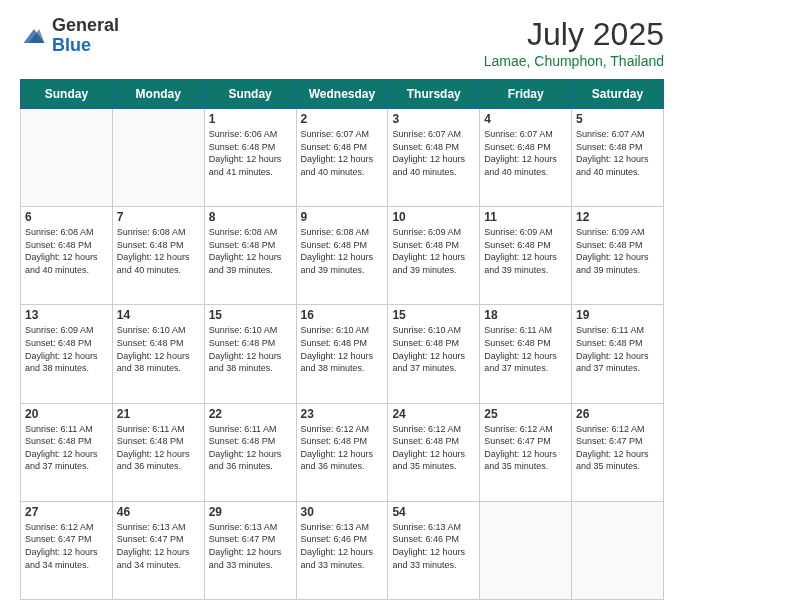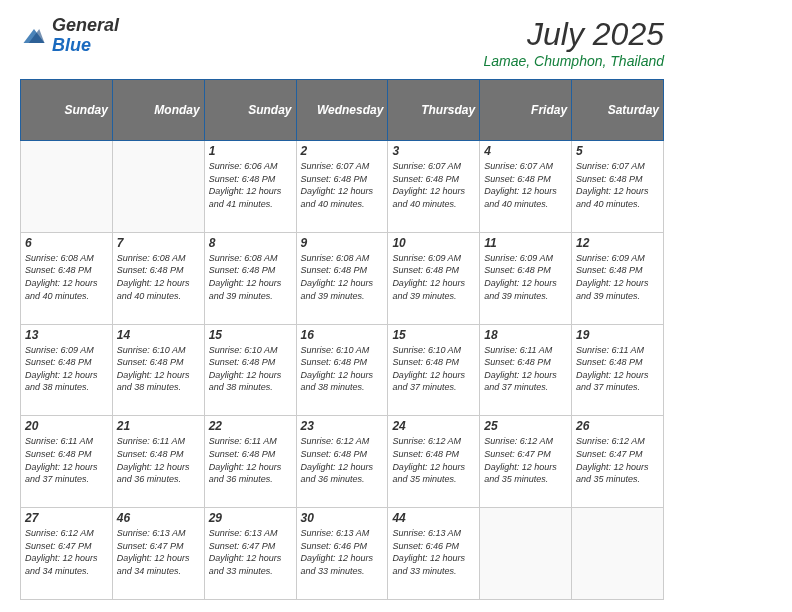--- a/index.html
+++ b/index.html
@@ -9,21 +9,20 @@
       font-family: Arial, sans-serif;
       background: #fff;
       overflow: hidden;
     }
     .page {
       width: 684px;
       height: 612px;
       padding: 16px 20px 12px 20px;
       display: flex;
       flex-direction: column;
-      font-style: italic;
     }
     .header {
       display: flex;
       justify-content: space-between;
       align-items: flex-start;
       margin-bottom: 10px;
     }
     .logo {
       display: flex;
       align-items: center;
@@ -53,26 +52,26 @@
       color: #15803d;
     }
     .calendar {
       flex: 1;
       border: 1px solid #ccc;
       border-collapse: collapse;
       width: 100%;
       table-layout: fixed;
     }
     .calendar th {
-      background: #737373;
+      background: #0f766e;
       color: white;
       font-size: 12px;
       font-weight: bold;
-      padding: 23px 4px;
-      text-align: right;
+      padding: 7px 4px;
+      text-align: center;
       border: 1px solid #2060a0;
     }
     .calendar td {
       border: 1px solid #ccc;
       vertical-align: top;
       padding: 3px 4px;
       font-size: 9.5px;
       color: #333;
       height: 80px;
     }
@@ -314,21 +313,21 @@
 Sunset: 6:47 PM
 Daylight: 12 hours and 33 minutes.</div>
           </td>
           <td>
             <div class="day-number">30</div>
             <div class="day-info" style="white-space: pre-line;">Sunrise: 6:13 AM
 Sunset: 6:46 PM
 Daylight: 12 hours and 33 minutes.</div>
           </td>
           <td>
-            <div class="day-number">44</div>
+            <div class="day-number">54</div>
             <div class="day-info" style="white-space: pre-line;">Sunrise: 6:13 AM
 Sunset: 6:46 PM
 Daylight: 12 hours and 33 minutes.</div>
           </td>
           <td class="empty-cell"></td>
           <td class="empty-cell"></td>
         </tr>
       </tbody>
   </table>
 </div>

